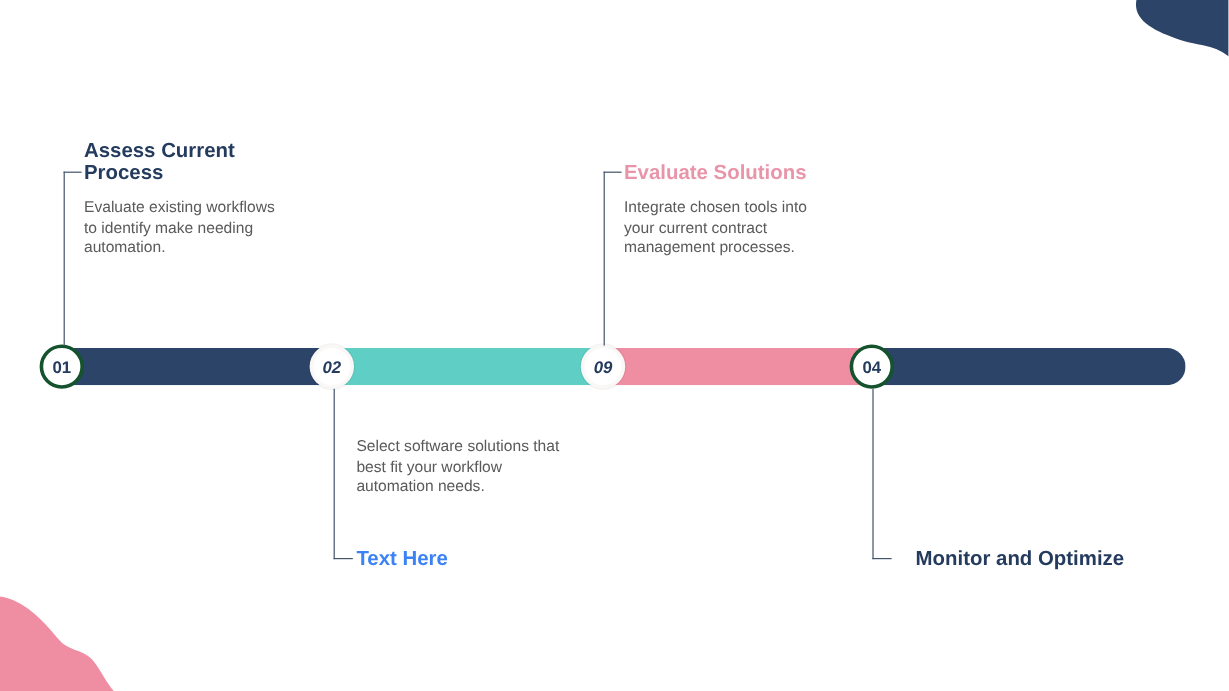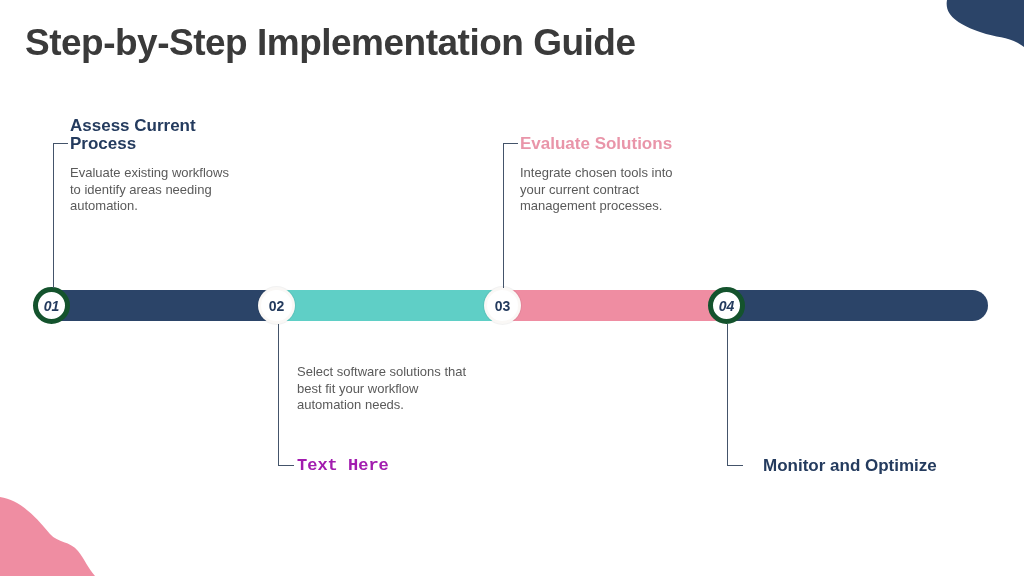--- a/index.html
+++ b/index.html
@@ -54,22 +54,22 @@
     height: 37px;
     border-radius: 50%;
     background: #ffffff;
     display: flex;
     align-items: center;
     justify-content: center;
     font-size: 14px;
     font-weight: bold;
     color: #243b5e;
   }
-  .node-dark  { border: 5px solid #14532d; font-style: italic; }
-  .node-light { border: 3px solid rgba(250, 248, 245, 0.95); box-shadow: 0 0 0 1px rgba(0,0,0,0.05); }
+  .node-dark  { border: 3px solid #14532d; }
+  .node-light { border: 3px solid rgba(250, 248, 245, 0.95); box-shadow: 0 0 0 1px rgba(0,0,0,0.05); font-style: italic; }
   .node-1 { left: 33px; }
   .node-2 { left: 258px; }
   .node-3 { left: 484px; }
   .node-4 { left: 708px; }
 
   
   .connector { position: absolute; }
   .conn-top    { border-left: 1.5px solid #44546a; border-top: 1.5px solid #44546a; }
   .conn-bottom { border-left: 1.5px solid #44546a; border-bottom: 1.5px solid #44546a; }
   .conn-1 { left: 53px;  top: 143px; width: 15px; height: 145px; }
@@ -104,43 +104,42 @@
 
 <div class="slide">
 
   <svg class="blob-top-right" viewBox="0 0 84 60" preserveAspectRatio="none" aria-hidden="true">
     <path d="M7,0 C4,16 20,25 40,32 C60,39 70,36 84,47 L84,0 Z" style="fill: rgb(43, 68, 104);"></path>
   </svg>
   <svg class="blob-bottom-left" viewBox="0 0 100 90" preserveAspectRatio="none" aria-hidden="true">
     <path d="M0,11 C20,14 35,30 50,48 C58,57 70,55 78,65 C85,74 88,82 95,90 L0,90 Z" style="fill: rgb(239, 141, 162);"></path>
   </svg>
 
-  <h1 class="slide-title" style="color: rgb(58, 58, 58);">Step-by-Step Implementation Guide</h1>
 
   <div class="timeline-bar">
     <div class="segment seg-1" style="background: rgb(43, 68, 104);"></div>
     <div class="segment seg-2" style="background: rgb(95, 207, 198);"></div>
     <div class="segment seg-3" style="background: rgb(239, 141, 162);"></div>
     <div class="segment seg-4" style="background: rgb(43, 68, 104);"></div>
   </div>
 
   <div class="node node-dark node-1">01</div>
   <div class="node node-light node-2">02</div>
-  <div class="node node-light node-3">03</div>
+  <div class="node node-light node-3">09</div>
   <div class="node node-dark node-4">04</div>
 
   <div class="connector conn-top conn-1"></div>
   <div class="connector conn-bottom conn-2"></div>
   <div class="connector conn-top conn-3"></div>
   <div class="connector conn-bottom conn-4"></div>
 
   <div class="step-label label-1" style="color: rgb(36, 59, 94);">Assess Current Process</div>
-  <div class="step-desc desc-1">Evaluate existing workflows to identify areas needing automation.</div>
+  <div class="step-desc desc-1">Evaluate existing workflows to identify make needing automation.</div>
 
   <div class="step-label label-3" style="color: rgb(233, 149, 169);">Evaluate Solutions</div>
   <div class="step-desc desc-3">Integrate chosen tools into your current contract management processes.</div>
 
   <div class="step-desc desc-2">Select software solutions that best fit your workflow automation needs.</div>
-  <div class="step-label label-2" style="color: #a21caf; font-family: Liberation Mono, monospace;">Text Here</div>
+  <div class="step-label label-2" style="color: #3b82f6;">Text Here</div>
 
   <div class="step-label label-4" style="color: rgb(36, 59, 94);">Monitor and Optimize</div>
 
 </div>
 
 </body></html>

